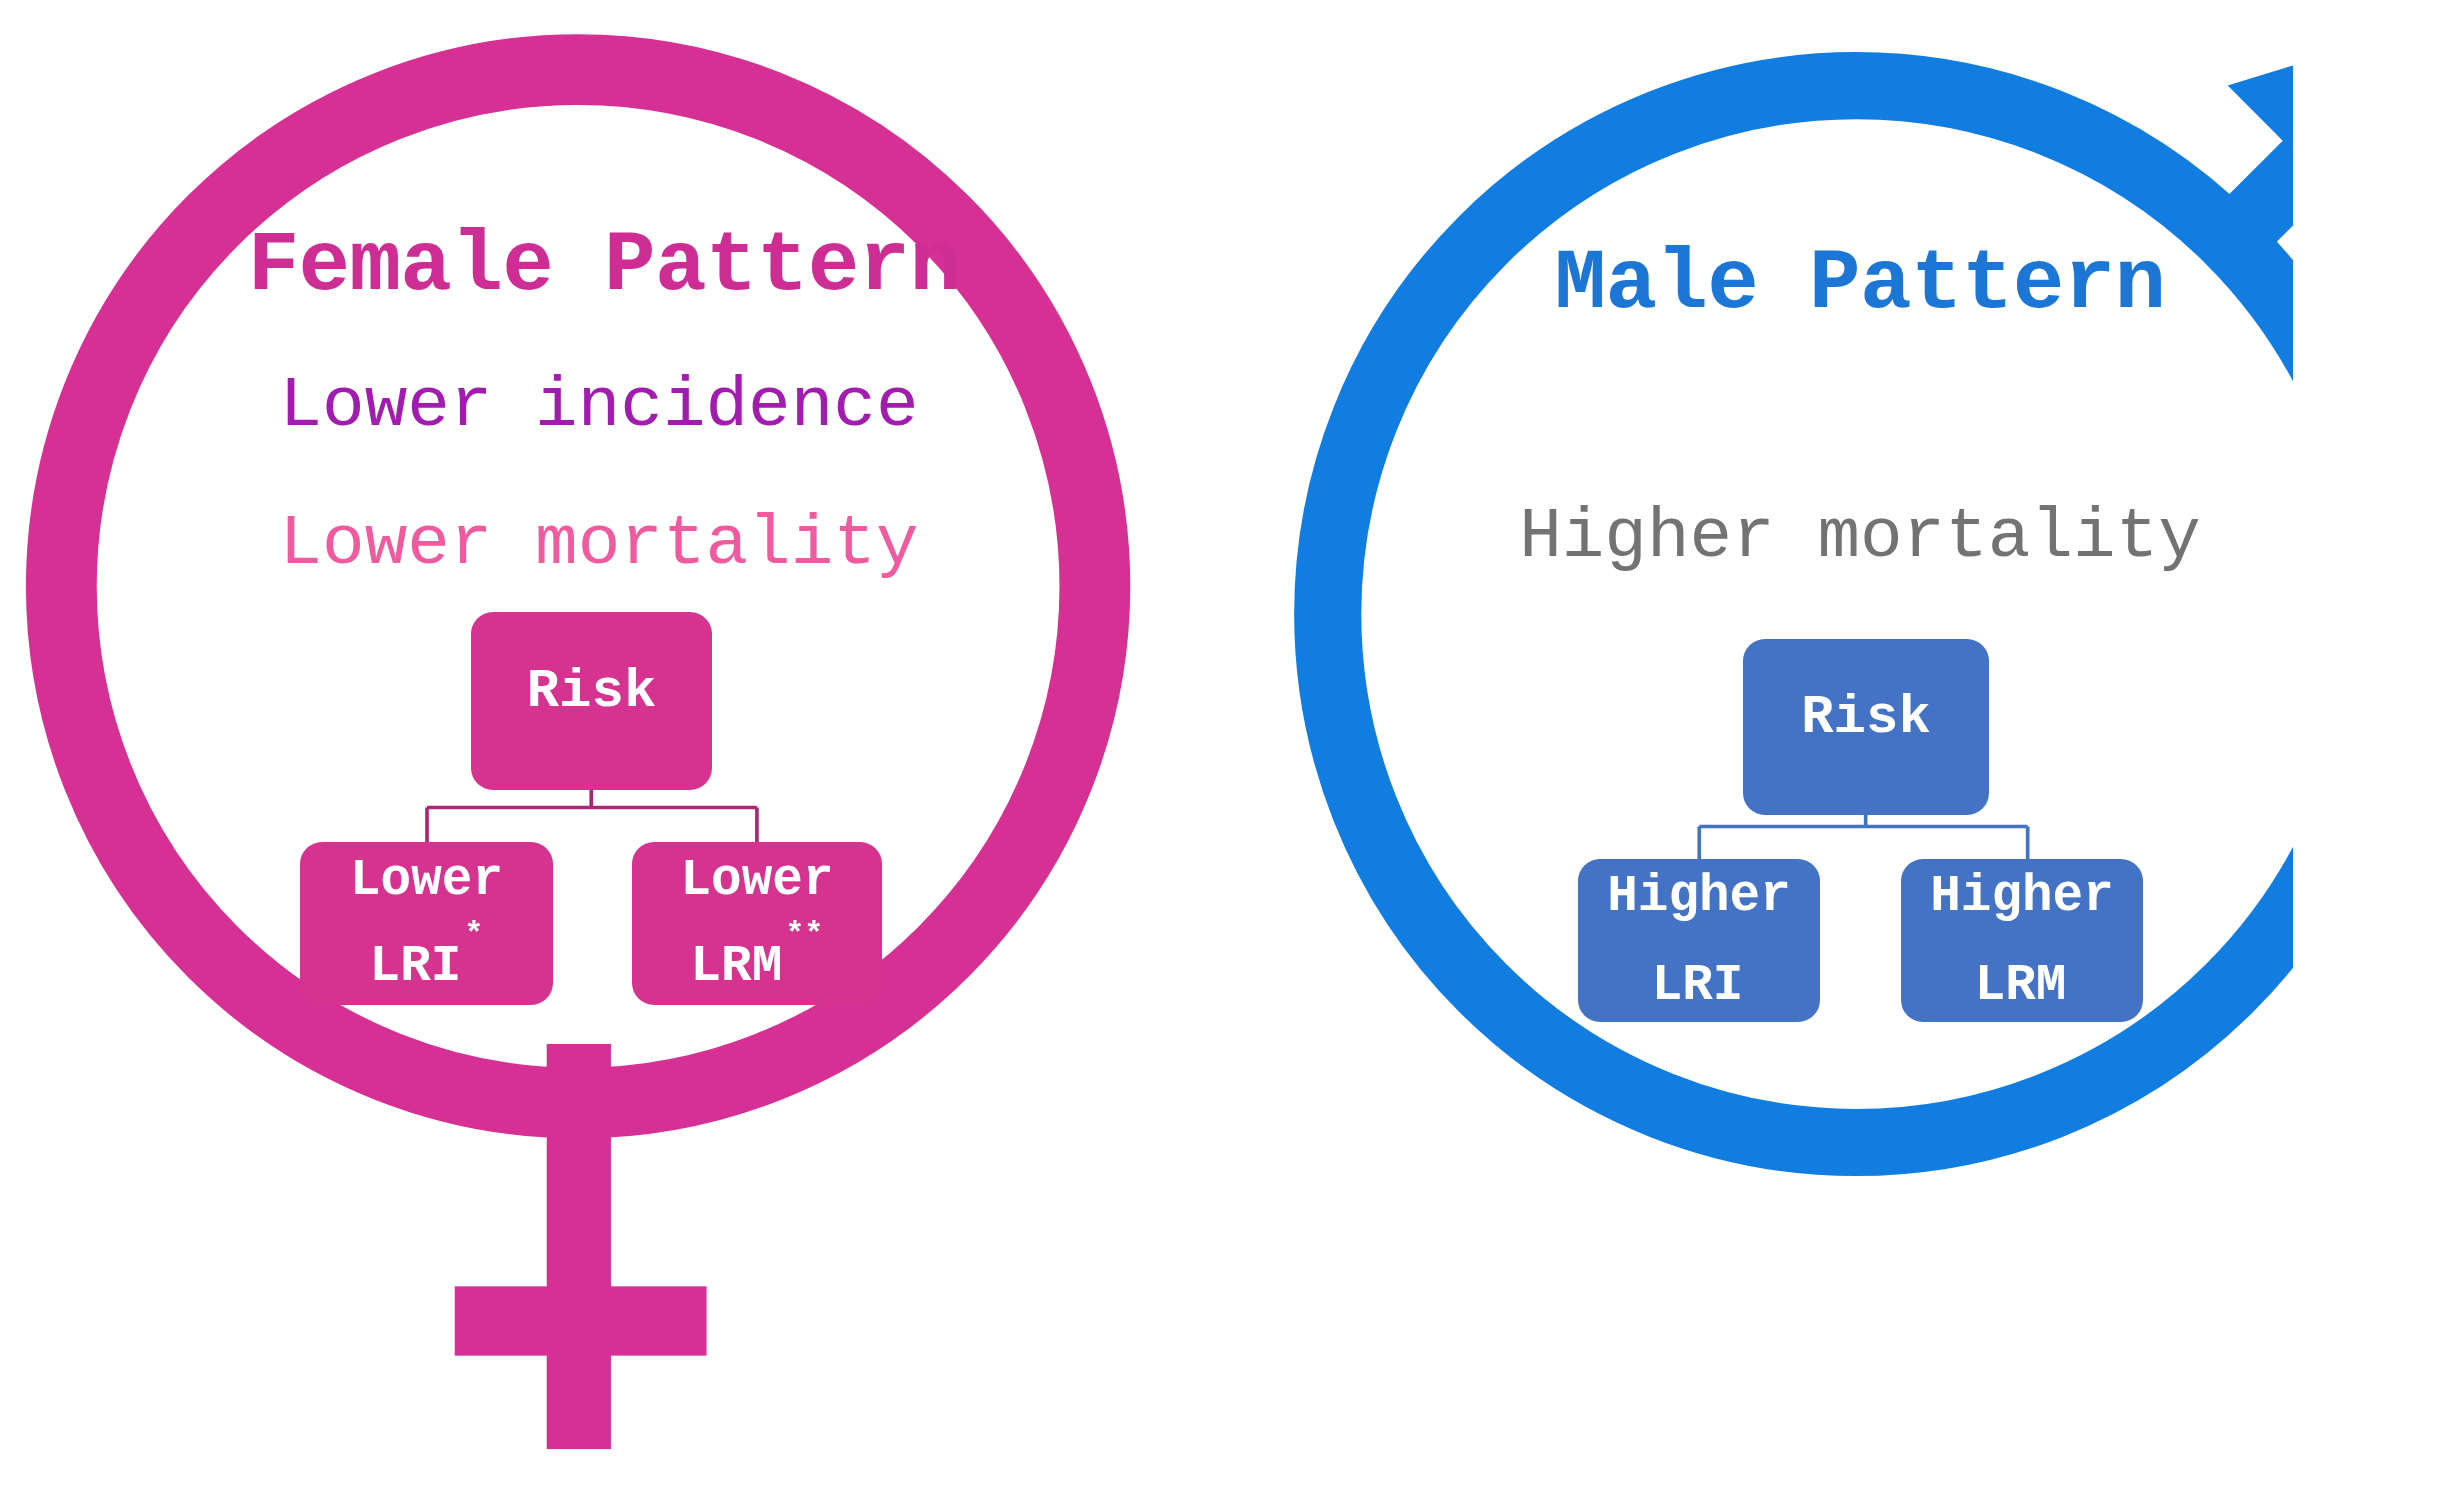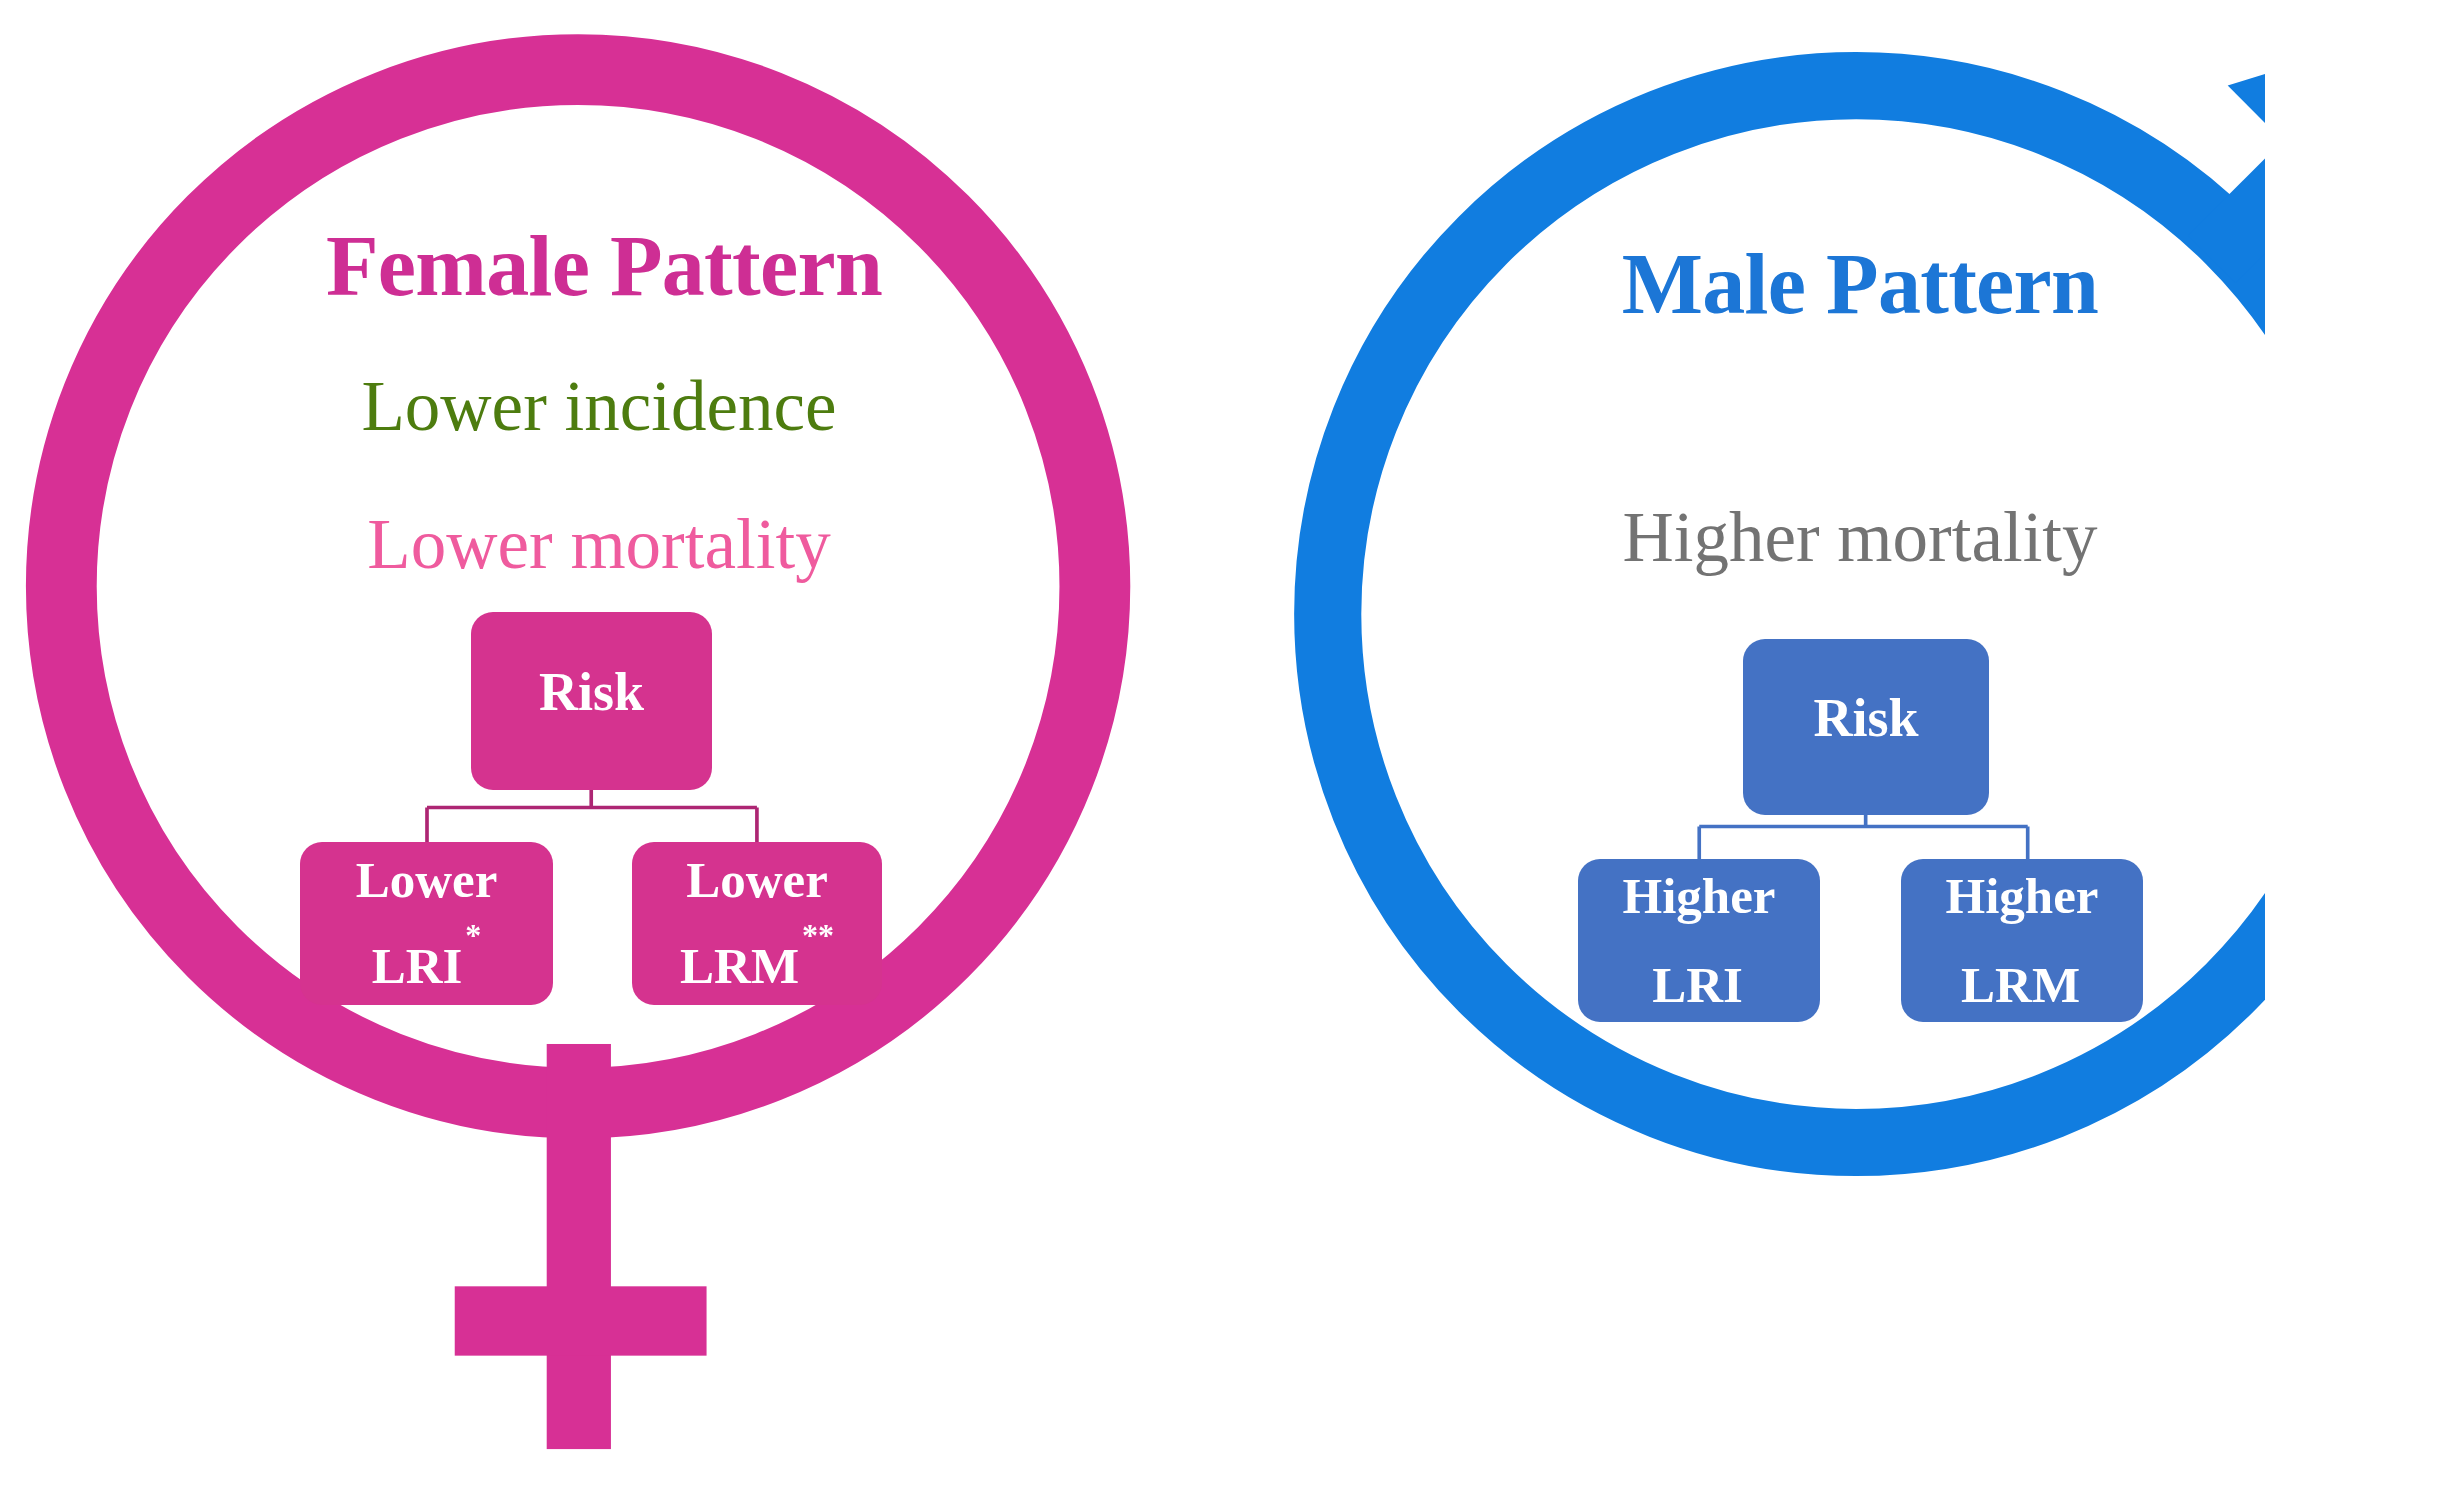--- a/index.html
+++ b/index.html
@@ -1,21 +1,22 @@
 <!DOCTYPE html>
 <html style="font-size:11.7px"><head>
 <meta charset="utf-8">
 <style>
   html,body{margin:0;padding:0;background:#fff;}
   .canvas{
     position:relative;
     width:2265px;height:1496px;
     background:#ffffff;
     overflow:hidden;
-    font-family:Liberation Serif, serif;
+    font-family:Liberation Mono, monospace;
+    padding-left:28px;
   }
   .layer{position:absolute;left:0;top:0;}
   .txt{
     position:absolute;
     transform:translateX(-50%);
     white-space:nowrap;
     text-align:center;
     line-height:1;
   }
   .title{font-size:86px;font-weight:700;letter-spacing:-0.7px;}
@@ -64,21 +65,21 @@
     <g fill="none" stroke-width="5" stroke="#AD2673">
       <path d="M810,1056 V1106 M585,1106 H1037 M585,1106 V1154 M1037,1106 V1154"></path>
     </g>
 
     <g fill="none" stroke-width="5" stroke="#4472C4">
       <path d="M2556,1090 V1132 M2328,1132 H2778 M2328,1132 V1177 M2778,1132 V1177"></path>
     </g>
   </svg>
 
   <div class="txt title f-title" data-bind="female.title" data-bind-style="color:female.color_title" style="color: rgb(206, 46, 148);">Female Pattern</div>
-  <div class="txt subtitle f-sub1" data-bind="female.subtitle1" data-bind-style="color:female.color_subtitle" style="color: #4d7c0f;">Lower incidence</div>
+  <div class="txt subtitle f-sub1" data-bind="female.subtitle1" data-bind-style="color:female.color_subtitle" style="color: #a21caf;">Lower incidence</div>
   <div class="txt subtitle f-sub2" data-bind="female.subtitle2" data-bind-style="color:female.color_subtitle" style="color: rgb(239, 91, 158);">Lower mortality</div>
 
   <div class="node risk" style="left: 471px; top: 612px; width: 241px; height: 159px; background-color: rgb(213, 51, 143);" data-bind-style="background-color:female.color_box">
     <span class="risk-label" data-bind="female.tree.root_label">Risk</span>
   </div>
 
   <div class="node f-child" style="left: 300px; top: 842px; width: 253px; height: 163px; background-color: rgb(213, 51, 143);" data-bind-style="background-color:female.color_box">
     <span class="nline" data-bind="female.tree.children.0.line1">Lower</span>
     <span class="nline"><span data-bind="female.tree.children.0.line2">LRI</span><sup class="ast" data-bind="female.tree.children.0.sup">*</sup></span>
   </div>

